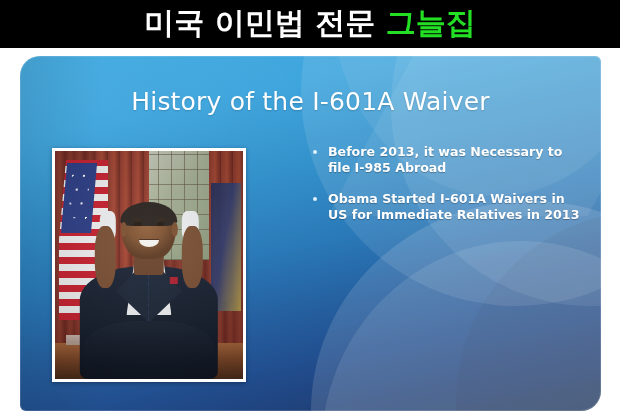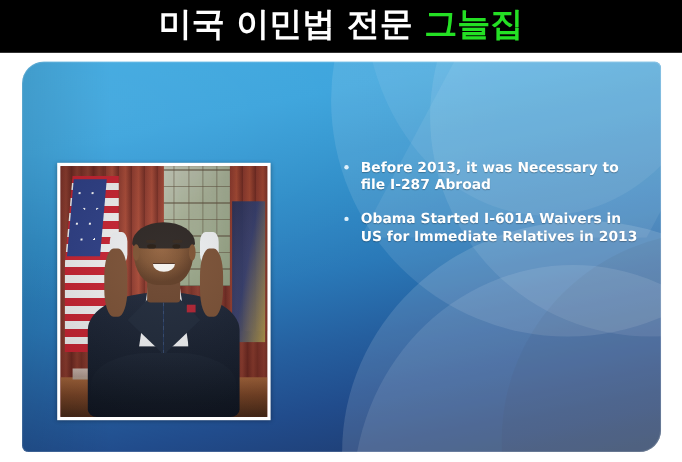--- a/index.html
+++ b/index.html
@@ -506,20 +506,21 @@
 
     <div class="swoosh swoosh-tr-1"></div>
     <div class="swoosh swoosh-tr-2"></div>
     <div class="swoosh swoosh-tr-3"></div>
     <div class="swoosh swoosh-diag"></div>
     <div class="swoosh swoosh-br-3"></div>
     <div class="swoosh swoosh-br-1"></div>
     <div class="swoosh swoosh-br-2"></div>
     <div class="slide-vignette"></div>
 
+    <div class="slide-title">History of the I-601A Waiver</div>
 
     <div class="photo-frame">
       <div class="photo">
         <div class="oo-wall"></div>
         <div class="oo-window"></div>
         <div class="oo-curtain-l"></div>
         <div class="oo-curtain-r"></div>
         <div class="oo-flag">
           <div class="stripes"></div>
           <div class="canton"></div>
@@ -548,18 +549,18 @@
           <div class="fig-cuff fig-cuff-l"></div>
           <div class="fig-cuff fig-cuff-r"></div>
           <div class="fig-hand fig-hand-l"></div>
           <div class="fig-hand fig-hand-r"></div>
         </div>
         <div class="photo-shade"></div>
       </div>
     </div>
 
     <div class="bullets">
-      <div class="bullet">Before 2013, it was Necessary to file I-287 Abroad</div>
+      <div class="bullet">Before 2013, it was Necessary to file I-985 Abroad</div>
       <div class="bullet">Obama Started I-601A Waivers in US for Immediate Relatives in 2013</div>
     </div>
 
   </div>
 </div>
 
 </body></html>

